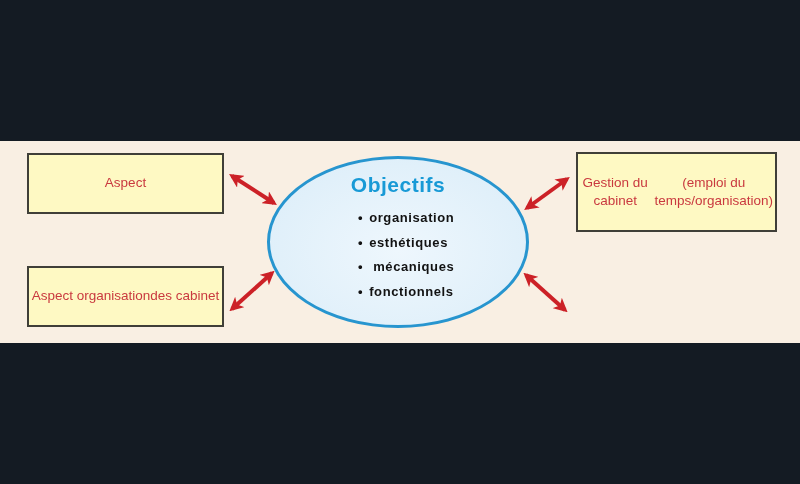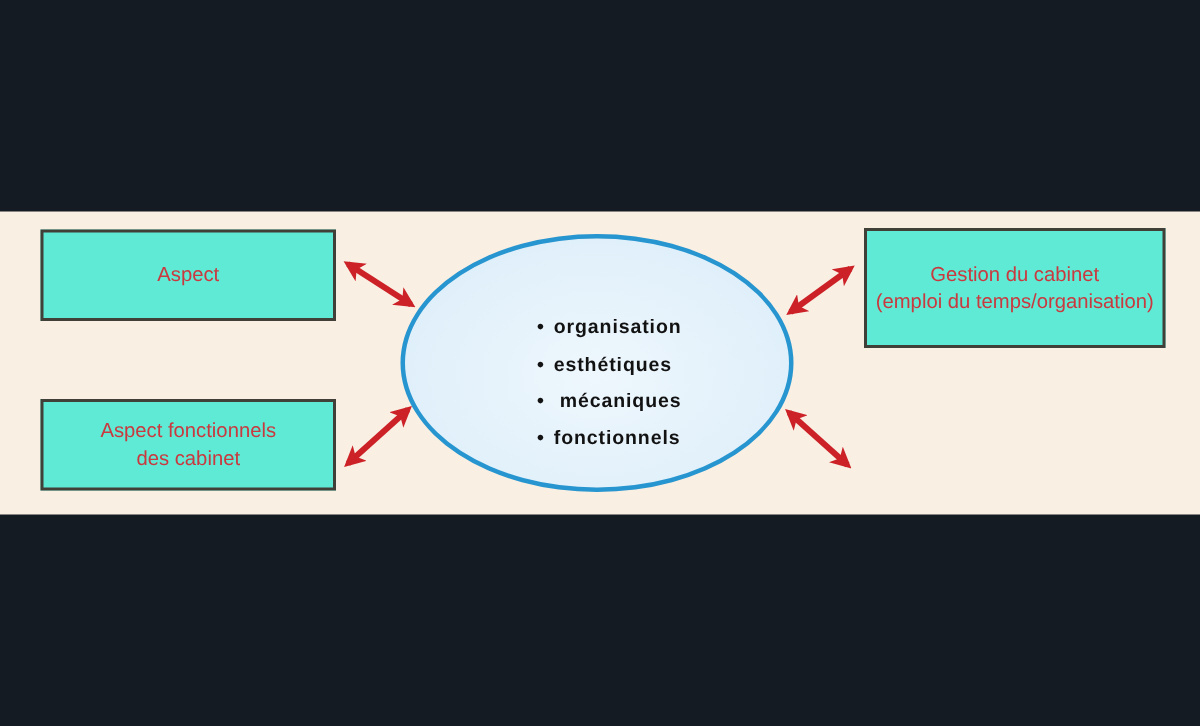--- a/index.html
+++ b/index.html
@@ -14,24 +14,23 @@
   }
   .band {
     position: absolute;
     left: 0; top: 141px;
     width: 800px; height: 202px;
     background: #f9efe3;
   }
   .node-box {
     position: absolute;
     border: 2px solid #403f38;
-    background: #5eead4;
+    background: #fef9c3;
     color: #c9393f;
     display: flex;
-    flex-direction: column;
     align-items: center;
     justify-content: center;
     text-align: center;
     font-size: 13.5px;
     line-height: 1.35;
   }
   .box-tl { left: 27px;  top: 153px; width: 197px; height: 61px; }
   .box-bl { left: 27px;  top: 266px; width: 197px; height: 61px; }
   .box-tr { left: 576px; top: 152px; width: 201px; height: 80px; }
   .box-br { left: 577px; top: 265px; width: 200px; height: 65px; }
@@ -76,31 +75,32 @@
 
 <div class="canvas">
 
   <div class="band"></div>
 
   <div class="node-box box-tl">
     <span>Aspect</span>
   </div>
 
   <div class="node-box box-bl">
-    <span>Aspect fonctionnels</span>
+    <span>Aspect organisation</span>
     <span>des cabinet</span>
   </div>
 
   <div class="node-box box-tr">
     <span>Gestion du cabinet</span>
     <span>(emploi du temps/organisation)</span>
   </div>
 
 
   <div class="ellipse">
+    <div class="ellipse-title">Objectifs</div>
     <ul class="ellipse-list">
       <li><span class="bullet">•</span><span>organisation</span></li>
       <li><span class="bullet">•</span><span>esthétiques</span></li>
       <li><span class="bullet" style="margin-right:10px;">•</span><span>mécaniques</span></li>
       <li><span class="bullet">•</span><span>fonctionnels</span></li>
     </ul>
   </div>
 
   <svg class="arrows" viewBox="0 0 800 484" xmlns="http://www.w3.org/2000/svg">
     <defs>

